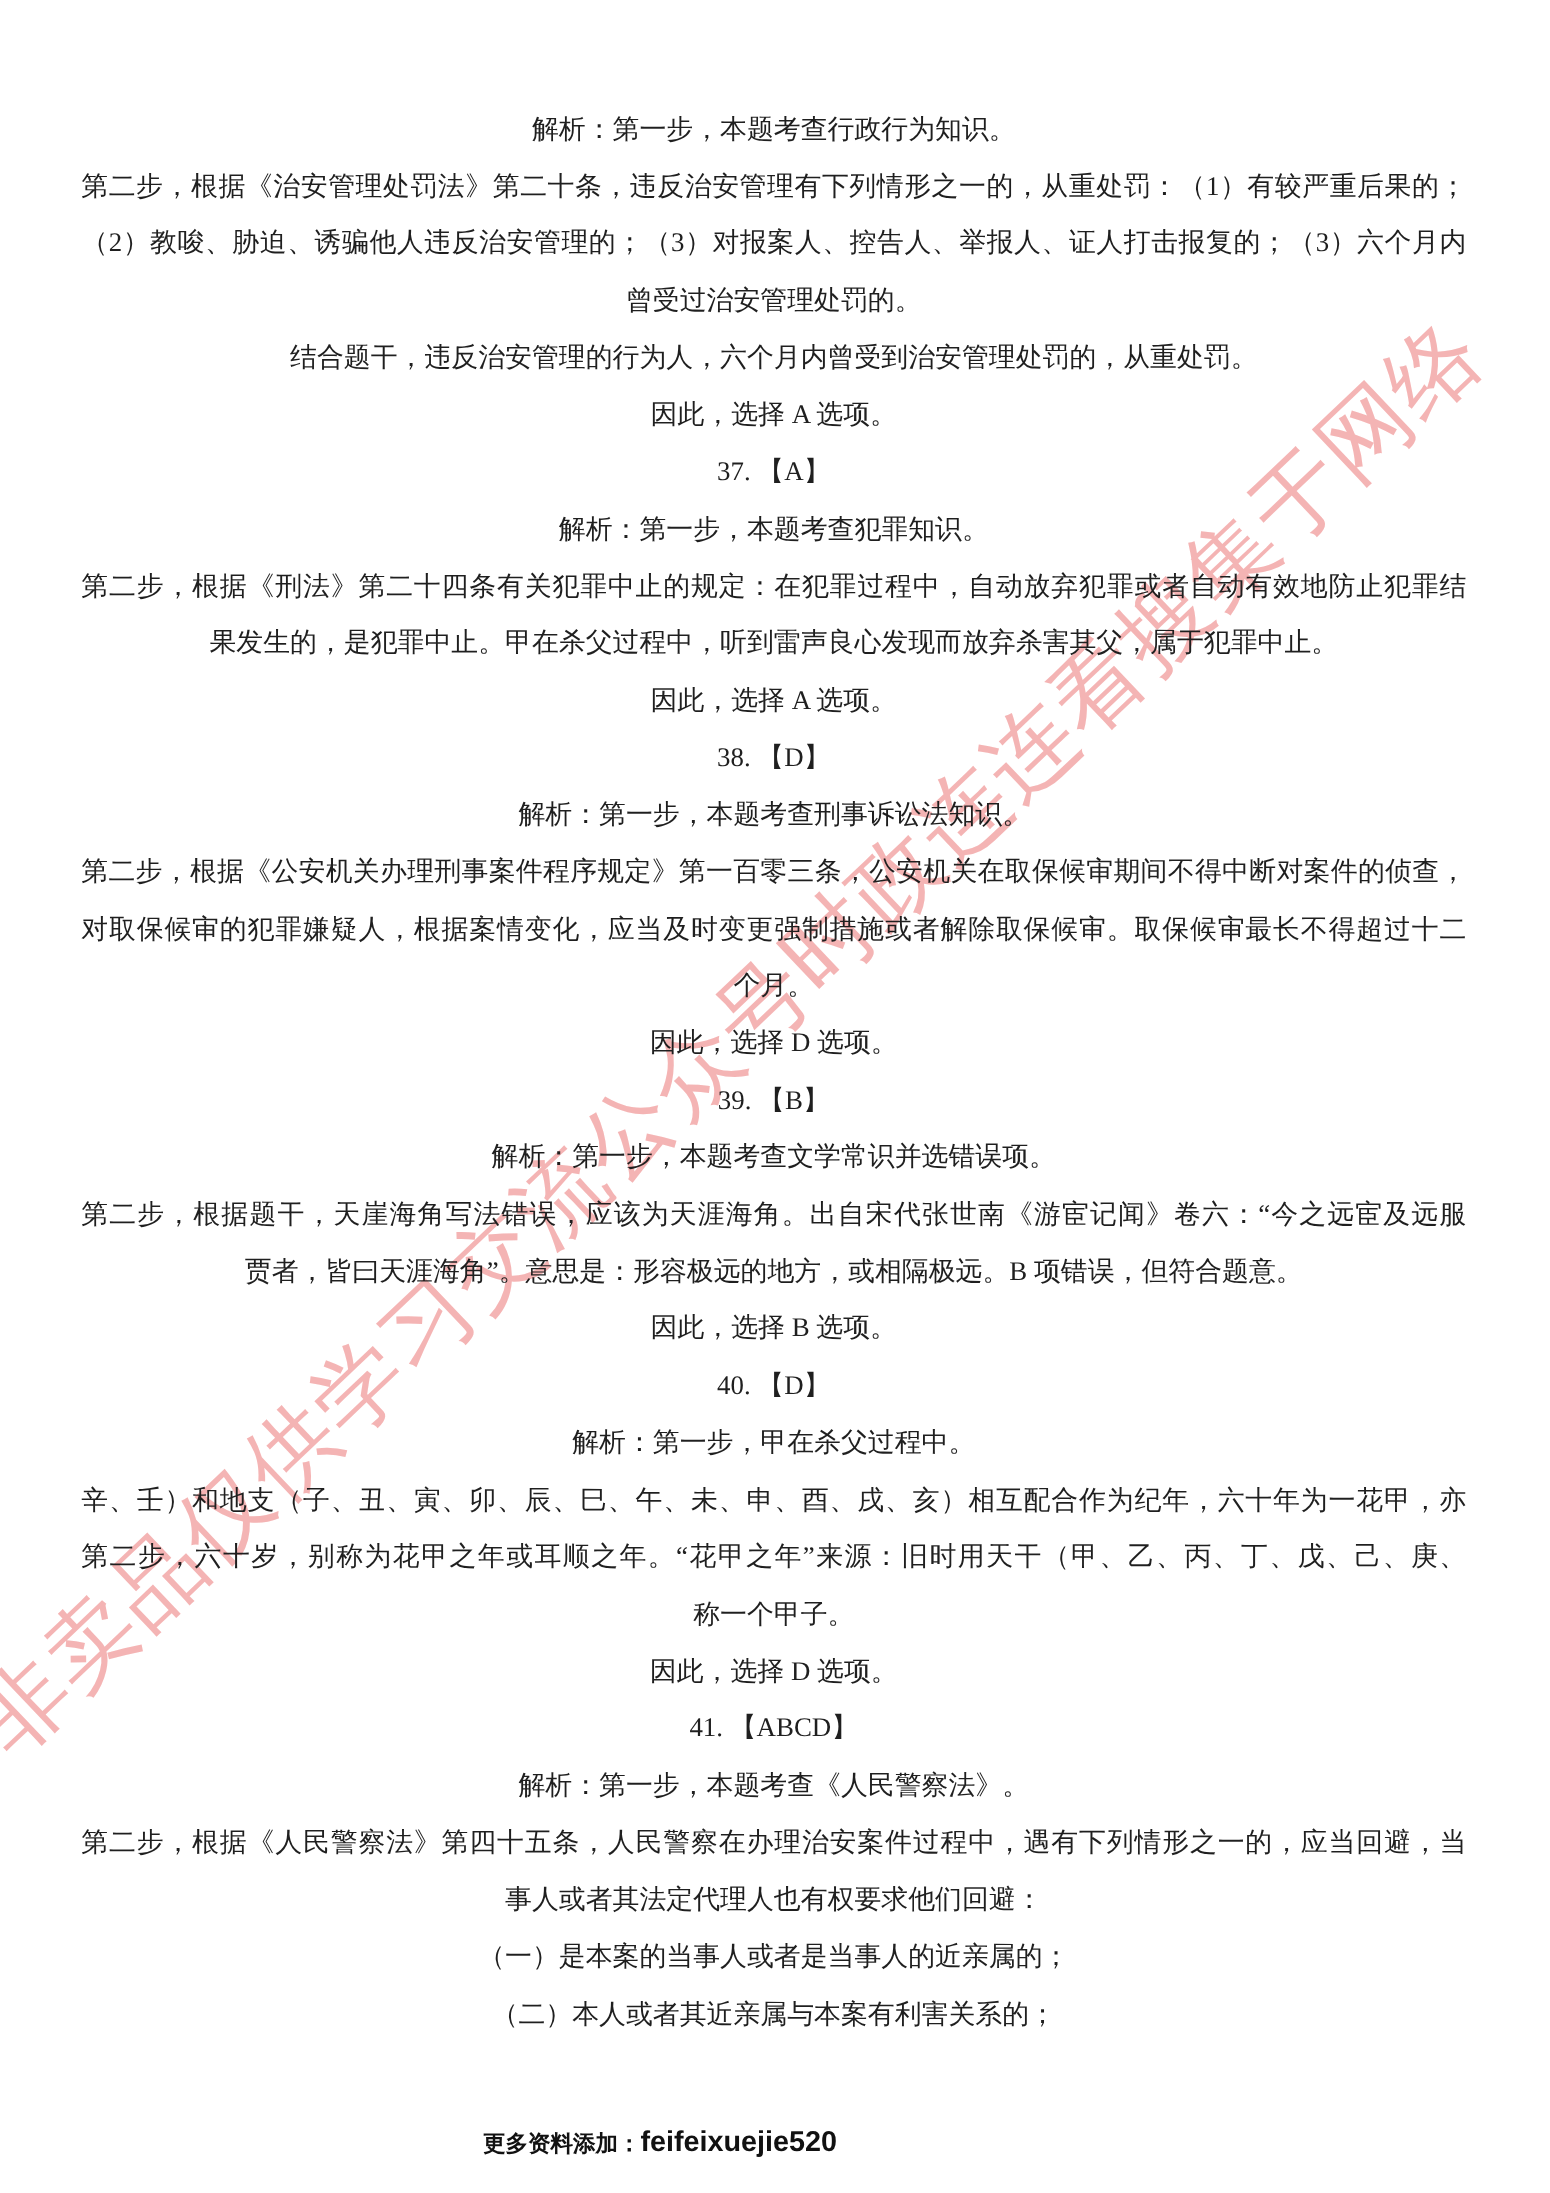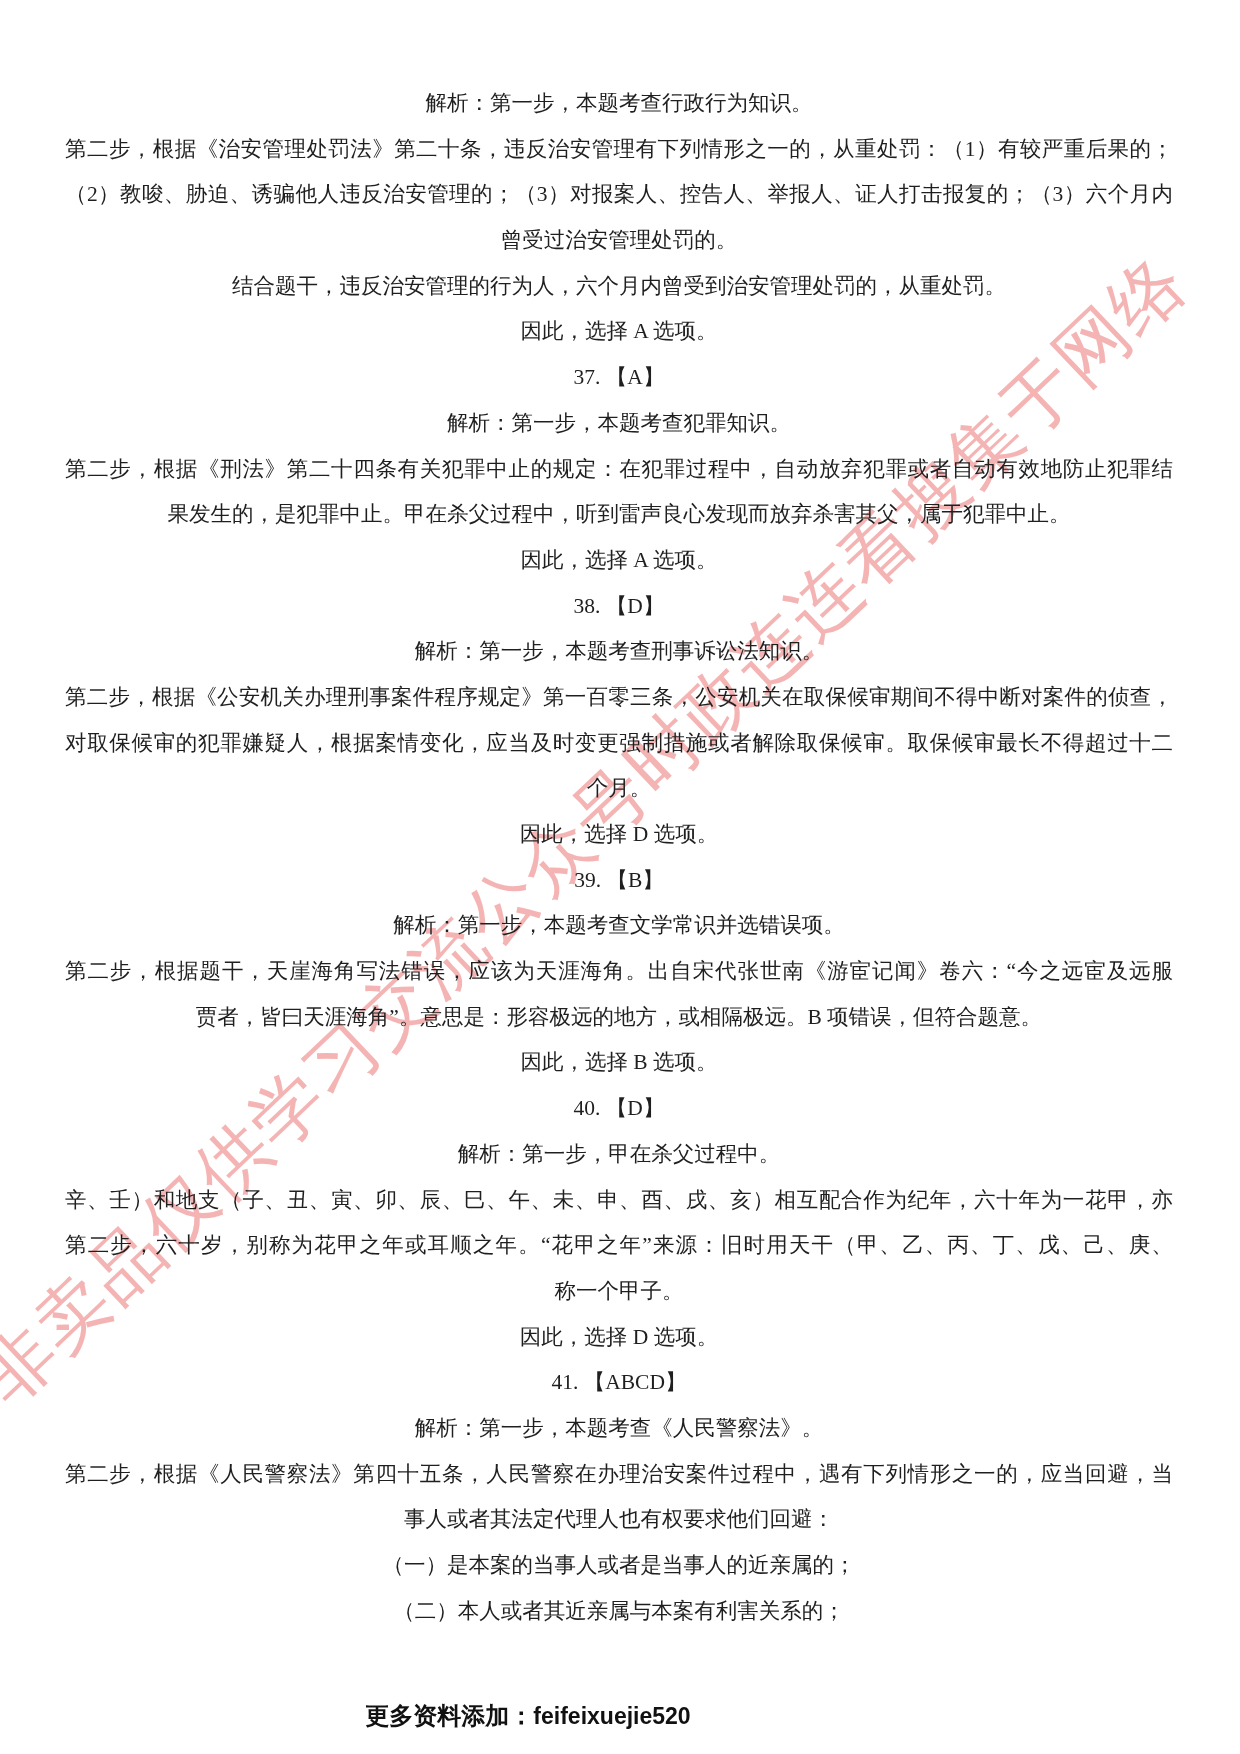--- a/index.html
+++ b/index.html
@@ -54,21 +54,21 @@
     position: absolute;
     top: 1700px;
     left: 0;
     width: 100%;
     text-align: center;
     transform: translateX(-92px);
     z-index: 2;
     color: #111111;
   }
   .footer .cjk {
-    font-size: 24px;
+    font-size: 18px;
     font-weight: bold;
     font-family: Liberation Mono, monospace;
   }
   .footer .latin {
     font-size: 23px;
     font-weight: bold;
     font-family: "Liberation Sans", "DejaVu Sans", sans-serif;
     text-align: right;
   }
 </style>

